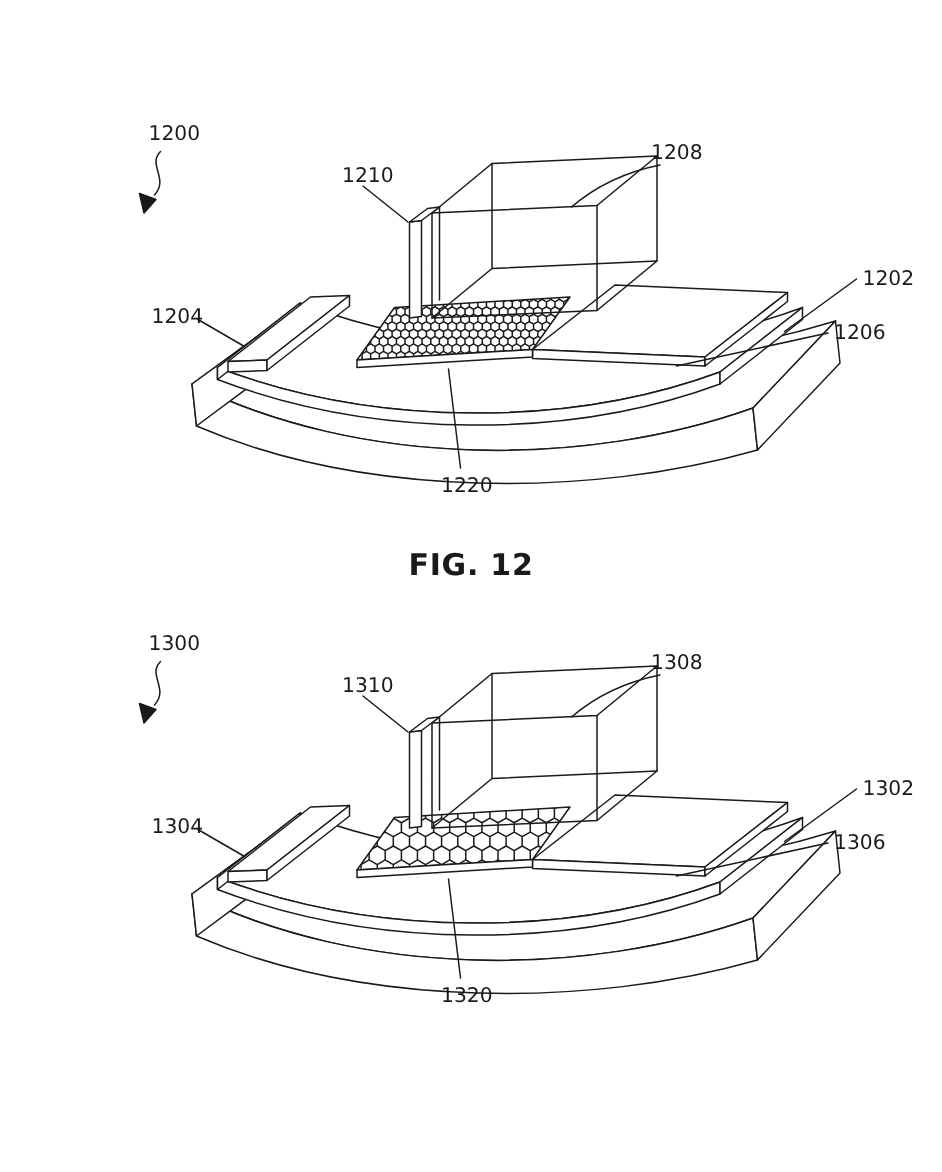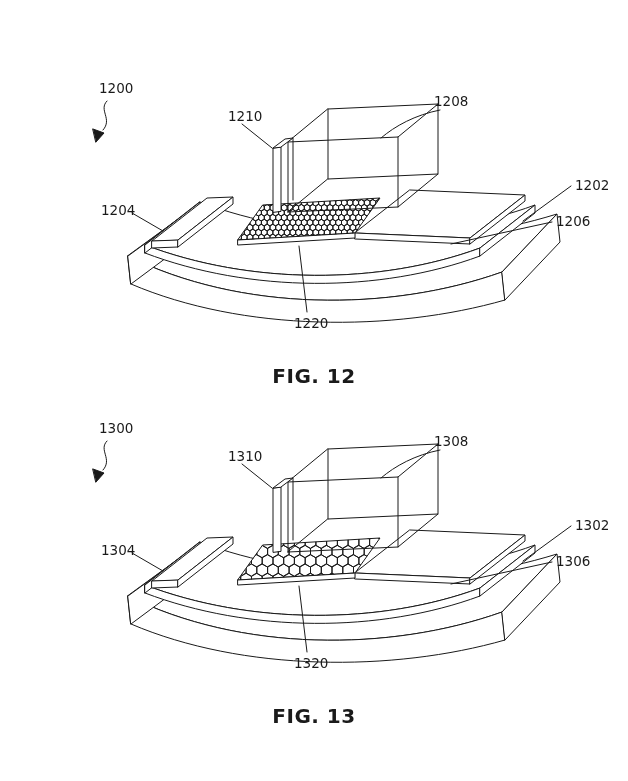--- a/index.html
+++ b/index.html
@@ -150,16 +150,15 @@
       </g>
 
       <text x="89" y="33">1300</text>
       <text x="218" y="61">1310</text>
       <text x="424" y="46">1308</text>
       <text x="565" y="130">1302</text>
       <text x="546" y="166">1306</text>
       <text x="91" y="155">1304</text>
       <text x="284" y="268">1320</text>
     </svg>
-    <figcaption class="caption">FIG. 13</figcaption>
   </figure>
 
 </div>
 
 </body></html>

